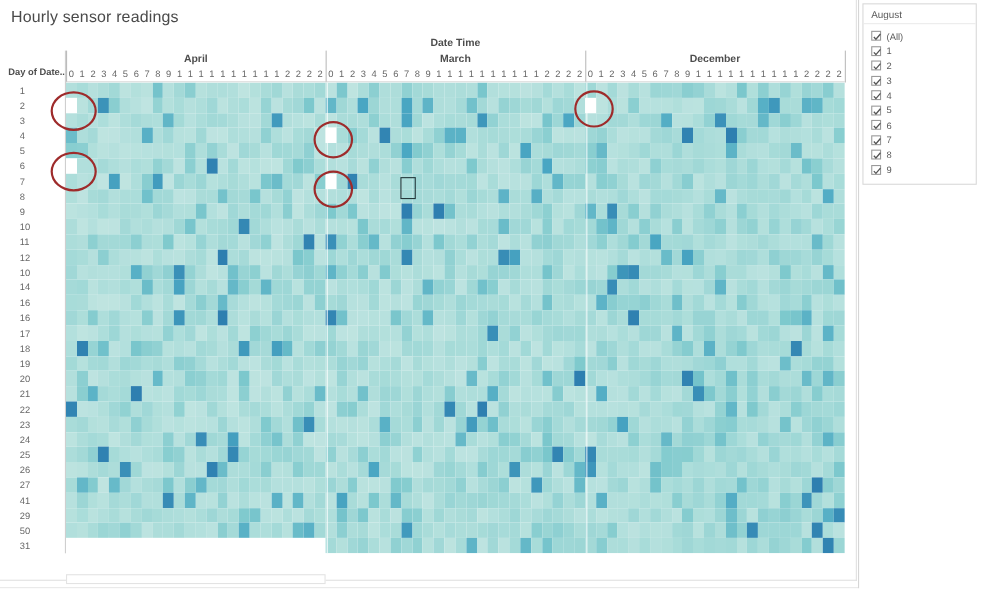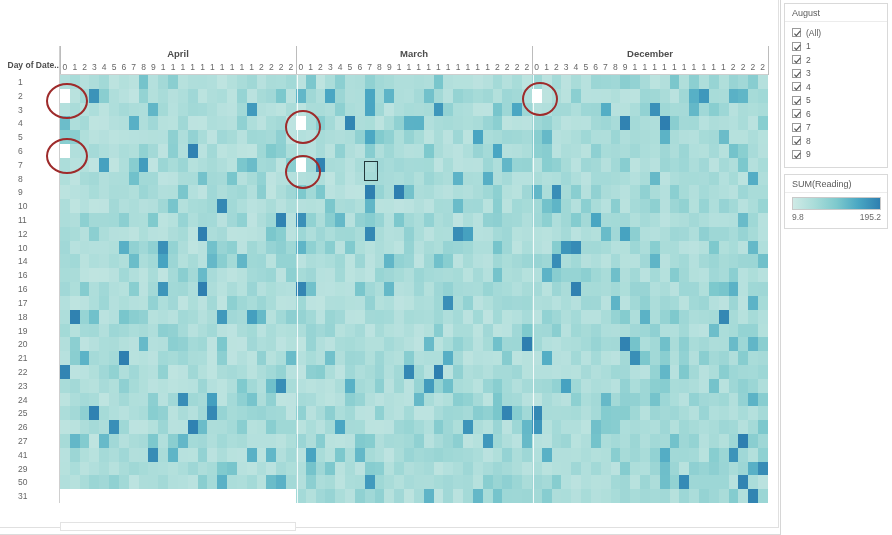--- a/index.html
+++ b/index.html
@@ -250,22 +250,24 @@
   }
 </style>
 </head>
 <body>
 
 <div id="app">
 
   <div id="sheet">
     <div id="sheet-inner"></div>
 
+    <div id="title">Hourly sensor readings</div>
 
     <div id="col-header">
+      <div id="field-label-top">Date Time</div>
       <div id="month-bands">
           <div class="month-band" style="left: 60px; width: 236px;">April</div>
           <div class="month-band" style="left: 296px; width: 236px;">March</div>
           <div class="month-band" style="left: 532px; width: 236px;">December</div>
         </div>
       <div id="month-dividers">
           <div class="mdiv" style="left: 60px;"></div>
           <div class="mdiv" style="left: 296px;"></div>
           <div class="mdiv" style="left: 532px;"></div>
           <div class="mdiv" style="left: 768px;"></div>
@@ -2719,25 +2721,15 @@
             <span class="chk">
               <svg width="9" height="9" viewBox="0 0 9 9">
                 <polyline points="1.4,4.6 3.3,6.6 7.4,1.9" fill="none" stroke="#555" stroke-width="1.2"></polyline>
               </svg>
             </span>
             <span>9</span>
           </div>
         </div>
     </div>
 
-    <div class="card">
-      <div class="card-title">SUM(Reading)</div>
-      <div class="card-body">
-        <div class="legend-bar" style="background: linear-gradient(to right, rgb(207, 234, 230), rgb(169, 220, 217), rgb(126, 201, 205), rgb(74, 167, 195), rgb(46, 127, 176));"></div>
-        <div class="legend-ticks">
-          <span>9.8</span>
-          <span>195.2</span>
-        </div>
-      </div>
-    </div>
 
   </div>
 </div>
 
 </body></html>

